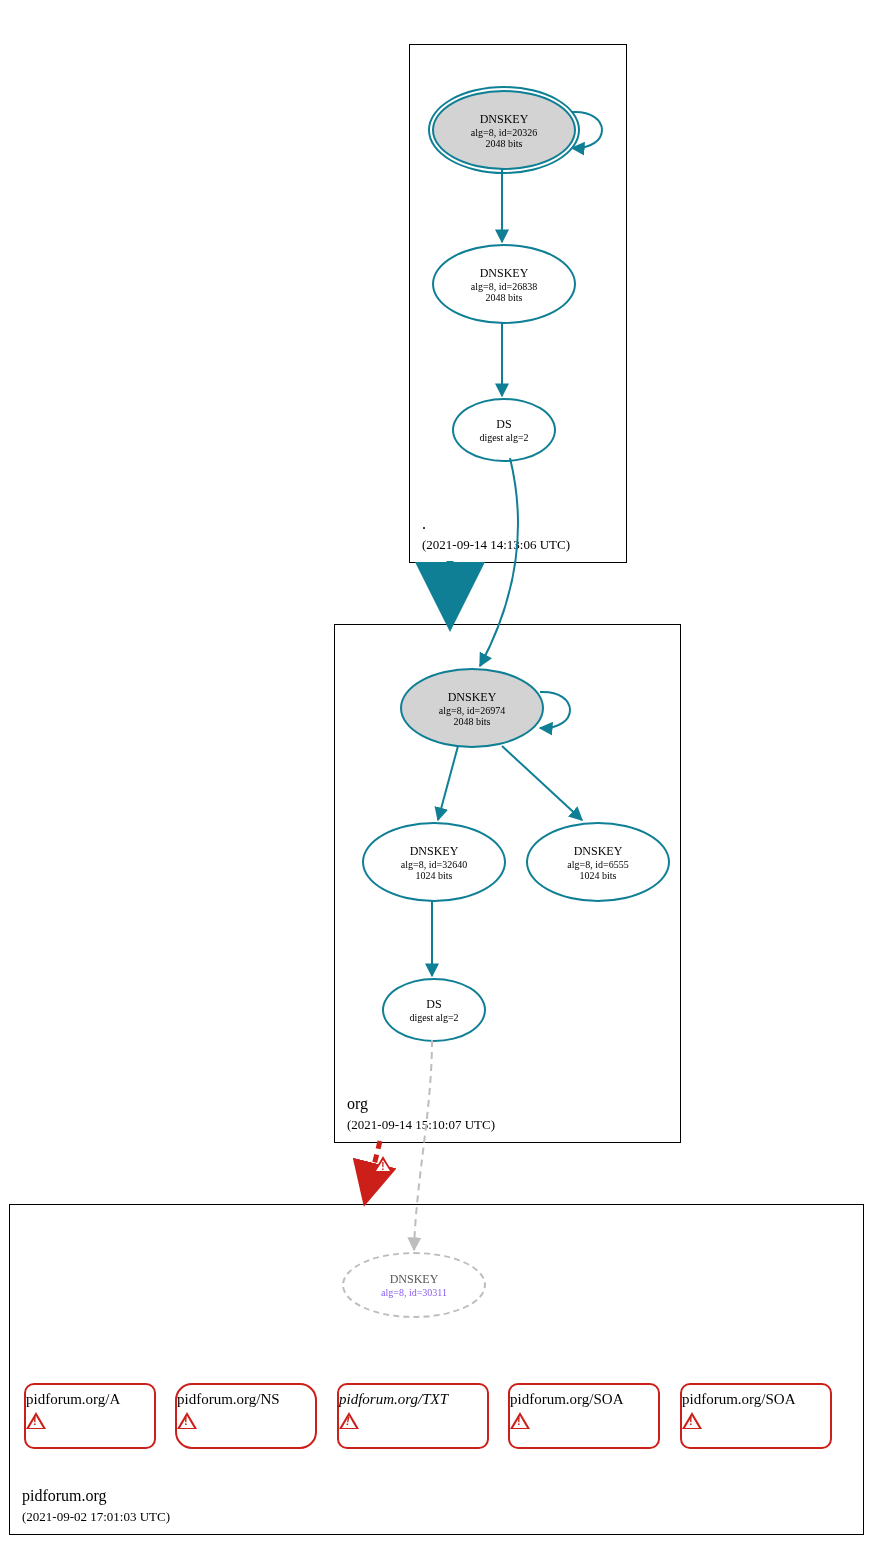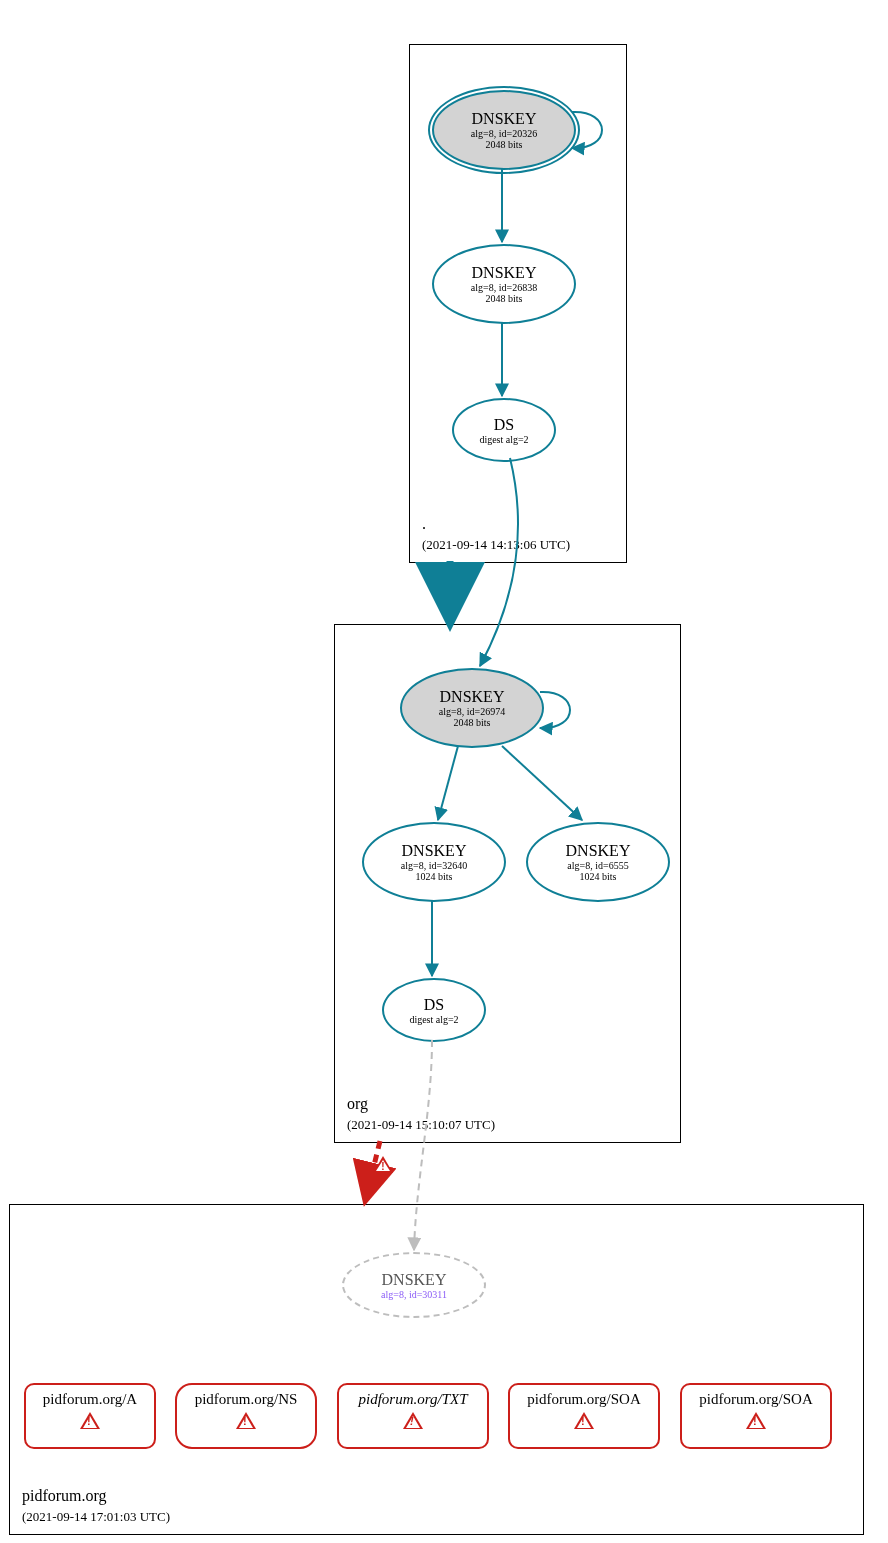--- a/index.html
+++ b/index.html
@@ -40,28 +40,27 @@
   .node.double::after {
     content: "";
     position: absolute;
     top: -6px; left: -6px; right: -6px; bottom: -6px;
     border: 2px solid #0f7f96;
     border-radius: 50%;
   }
   .node.dashed {
     border: 2px dashed #bdbdbd;
   }
-  .node .title { font-size: 16px; }
+  .node .title { font-size: 12px; }
   .node .sub { font-size: 10px; }
   .rr-box {
     position: absolute;
     border: 2px solid #cc1f1a;
     border-radius: 10px;
     background: #fff;
-    text-align: center;
     padding-top: 6px;
     font-size: 15px;
   }
   .warn-icon {
     display: inline-block;
     width: 0; height: 0;
     border-left: 10px solid transparent;
     border-right: 10px solid transparent;
     border-bottom: 17px solid #cc1f1a;
     position: relative;
@@ -104,21 +103,21 @@
 <div class="zone-box" style="left:334px; top:624px; width:345px; height:517px;">
   <div class="zone-label">
     <span class="name">org</span><br>
     <span class="ts">(2021-09-14 15:10:07 UTC)</span>
   </div>
 </div>
 
 <div class="zone-box" style="left:9px; top:1204px; width:853px; height:329px;">
   <div class="zone-label">
     <span class="name">pidforum.org</span><br>
-    <span class="ts">(2021-09-14 17:01:03 UTC)</span>
+    <span class="ts">(2021-09-02 17:01:03 UTC)</span>
   </div>
 </div>
 
 <div class="node grey double" style="left:432px; top:90px; width:140px; height:76px;">
   <div class="title">DNSKEY</div>
   <div class="sub">alg=8, id=20326</div>
   <div class="sub">2048 bits</div>
 </div>
 
 <div class="node" style="left:432px; top:244px; width:140px; height:76px;">

